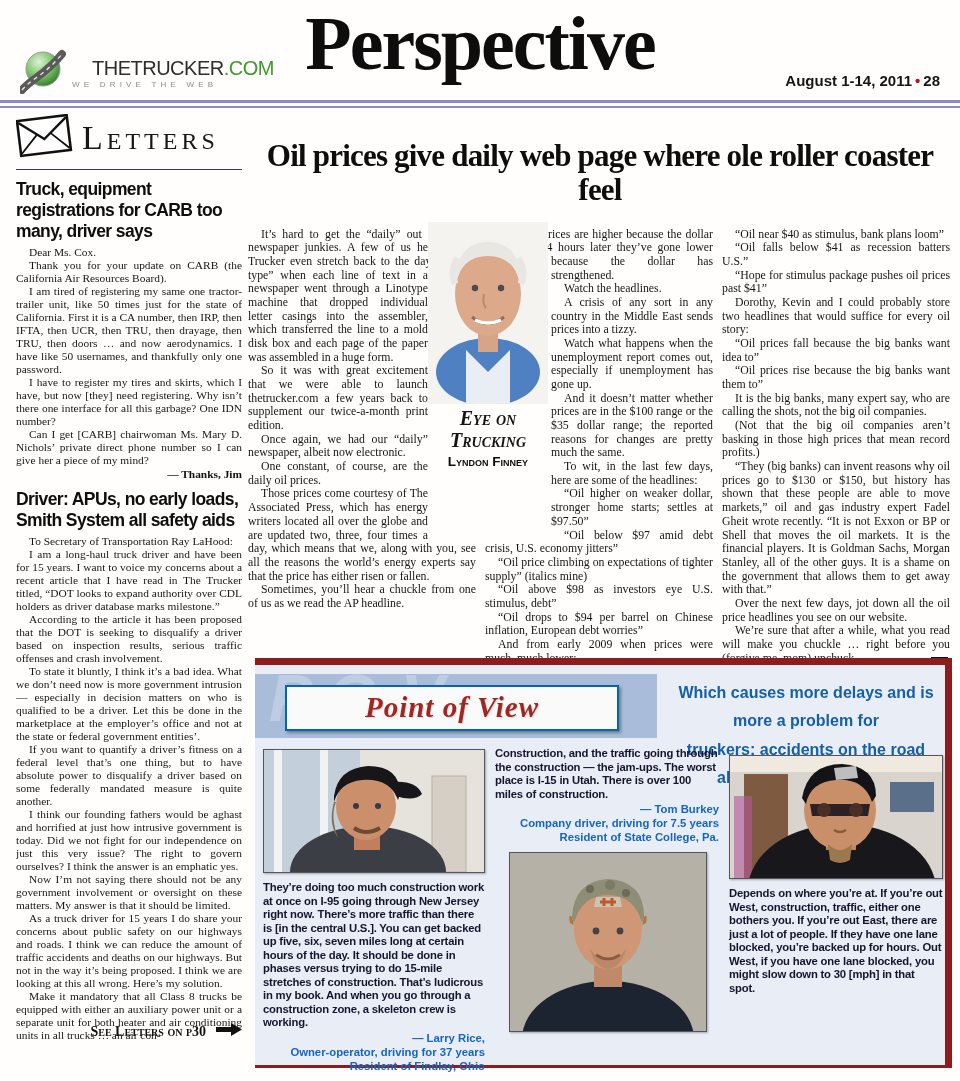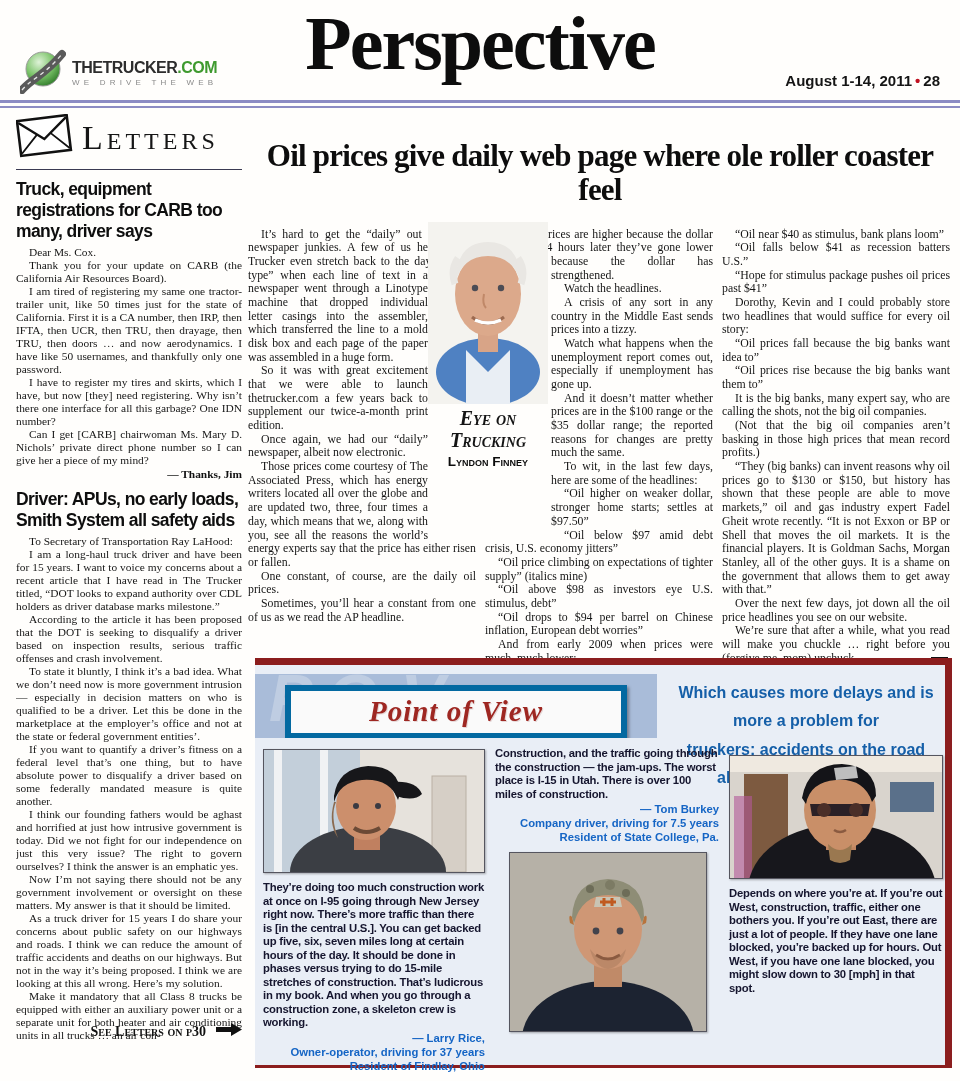--- a/index.html
+++ b/index.html
@@ -2,21 +2,21 @@
 <html lang="en"><head>
 <meta charset="utf-8">
 <style>
   html,body{margin:0;padding:0;}
   body{width:960px;height:1081px;position:relative;background:#fffefc;font-family:"Liberation Serif",serif;color:#111;overflow:hidden;}
 
   
   .masthead{position:absolute;left:0;top:0;width:960px;height:112px;}
   .logo{position:absolute;left:20px;top:48px;display:flex;align-items:center;gap:6px;}
   .logo-text{display:flex;flex-direction:column;line-height:1;}
-  .brand{font-family:"Liberation Sans",sans-serif;font-weight:bold;font-size:16px;letter-spacing:-0.5px;color:#2d2d2d;}
+  .brand{font-family:"Liberation Sans",sans-serif;font-weight:normal;font-size:20px;letter-spacing:-0.5px;color:#2d2d2d;margin-left:20px;}
   .brand .dotcom{color:#3f9a2f;}
   .tagline{font-family:"Liberation Sans",sans-serif;font-size:8px;letter-spacing:4.2px;color:#8a8a8a;margin-top:3px;}
   .page-title{position:absolute;left:0;top:0px;width:960px;text-align:center;font-family:"Liberation Serif",serif;font-weight:bold;font-size:76px;letter-spacing:-2px;color:#0d0d0d;z-index:3;}
   .issue{position:absolute;right:20px;top:72px;font-family:"Liberation Sans",sans-serif;font-weight:bold;font-size:15px;color:#151515;}
   .issue .bullet{color:#c01020;margin:0 3px;}
   .rule-a{position:absolute;left:0;top:100px;width:960px;height:3px;background:#8c8cc4;}
   .rule-b{position:absolute;left:0;top:106px;width:960px;height:2px;background:#8c8cc4;}
 
   
   .letters{position:absolute;left:16px;top:114px;width:226px;height:928px;overflow:hidden;}
@@ -38,21 +38,21 @@
   .byline{position:absolute;left:180px;top:104px;width:120px;text-align:center;z-index:2;}
   .byline svg{display:block;}
   .col-name{font-family:"Liberation Serif",serif;font-style:italic;font-weight:bold;font-variant:small-caps;font-size:20px;line-height:1.12;color:#141414;margin-top:3px;}
   .author{font-family:"Liberation Sans",sans-serif;font-weight:bold;font-variant:small-caps;font-size:13.5px;color:#0c0c0c;white-space:nowrap;margin-top:2px;}
   .truck{display:block;text-align:right;margin-top:-11px;padding-right:2px;}
 
   
   .pov{position:absolute;left:255px;top:658px;width:697px;height:410px;background:#e9eef6;border-top:7px solid #8b1d1d;border-right:7px solid #8b1d1d;border-bottom:3px solid #8b1d1d;box-sizing:border-box;}
   .pov-band{position:absolute;left:0;top:9px;width:402px;height:64px;background:#a9bcd9;overflow:hidden;}
   .pov-watermark{position:absolute;left:14px;top:-14px;font-family:"Liberation Sans",sans-serif;font-weight:bold;font-style:italic;font-size:66px;color:#bfcde2;letter-spacing:2px;}
-  .pov-logo{position:absolute;left:30px;top:11px;width:330px;height:42px;background:#fafafa;border:6px solid #0369a1;box-shadow:2px 2px 3px rgba(0,0,0,0.35);text-align:center;}
+  .pov-logo{position:absolute;left:30px;top:11px;width:330px;height:42px;background:#fafafa;border:2px solid #0369a1;box-shadow:2px 2px 3px rgba(0,0,0,0.35);text-align:center;}
   .pov-logo-text{font-family:"Liberation Serif",serif;font-style:italic;font-weight:bold;font-size:29px;line-height:40px;color:#9e2722;letter-spacing:1px;text-shadow:1px 1px 0 #e5d8d8;}
   .pov-question{position:absolute;left:415px;top:14px;width:272px;text-align:center;font-family:"Liberation Sans",sans-serif;font-weight:bold;font-size:16px;line-height:1.78;color:#155fa8;}
   .pov-col{position:absolute;top:84px;}
   .pov-colA{left:8px;width:222px;}
   .pov-colB{left:240px;width:224px;top:82px;}
   .pov-colC{left:474px;width:214px;top:90px;}
   .pov-photo{display:block;border:1px solid #55555f;box-shadow:1px 1px 2px rgba(0,0,0,0.3);}
   .quote{font-family:"Liberation Sans",sans-serif;font-weight:bold;font-size:11.3px;line-height:1.2;letter-spacing:-0.2px;color:#15152e;margin-top:8px;}
   .attrib{font-family:"Liberation Sans",sans-serif;font-weight:bold;font-size:11.3px;line-height:1.22;color:#1565c5;text-align:right;margin-top:2px;}
   .pov-colB .quote{margin-top:0;}
@@ -138,23 +138,23 @@
 <div class="article" style="position:absolute;">
   <h1 class="article-headline">Oil prices give daily web page where ole roller coaster feel</h1>
 
   <div class="article-cols">
     <div class="acol">
       <div class="textflow">
           <div class="spacer-right"></div>
           <p>It’s hard to get the “daily” out of us old newspaper junkies. A few of us here at The Trucker even stretch back to the days of “hot type” when each line of text in a newspaper went through a Linotype machine that dropped individual letter casings into the assembler, which transferred the line to a mold disk box and each page of the paper was assembled in a huge form.</p>
           <p>So it was with great excitement that we were able to launch thetrucker.com a few years back to supplement our twice-a-month print edition.</p>
           <p>Once again, we had our “daily” newspaper, albeit now electronic.</p>
+          <p>One constant, of course, are the daily oil prices.</p>
           <p>Those prices come courtesy of The Associated Press, which has energy writers located all over the globe and are updated two, three, four times a day, which means that we, along with you, see all the reasons the world’s energy experts say that the price has either risen or fallen.</p>
-          <p>One constant, of course, are the daily oil prices.</p>
-          <p>Sometimes, you’ll hear a constant from one of us as we read the AP headline.</p>
+          <p>Sometimes, you’ll hear a chuckle from one of us as we read the AP headline.</p>
         </div>
     </div>
     <div class="acol">
       <div class="textflow">
           <div class="spacer-left"></div>
           <p>One day prices are higher because the dollar is weaker, 24 hours later they’ve gone lower because the dollar has strengthened.</p>
           <p>Watch the headlines.</p>
           <p>A crisis of any sort in any country in the Middle East sends prices into a tizzy.</p>
           <p>Watch what happens when the unemployment report comes out, especially if unemployment has gone up.</p>
           <p>And it doesn’t matter whether prices are in the $100 range or the $35 dollar range; the reported reasons for changes are pretty much the same.</p>

